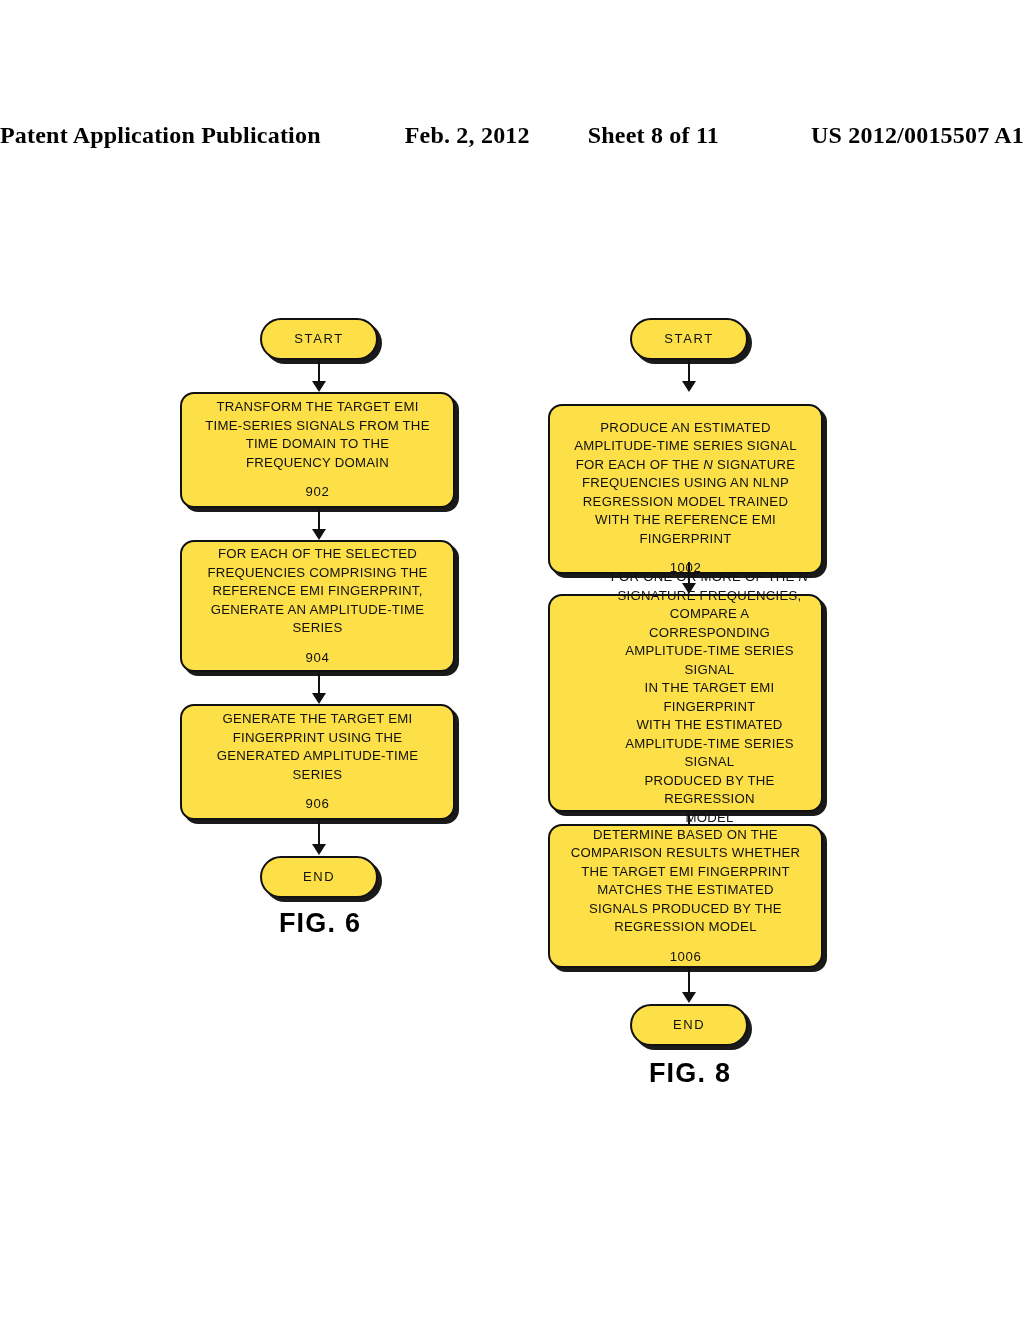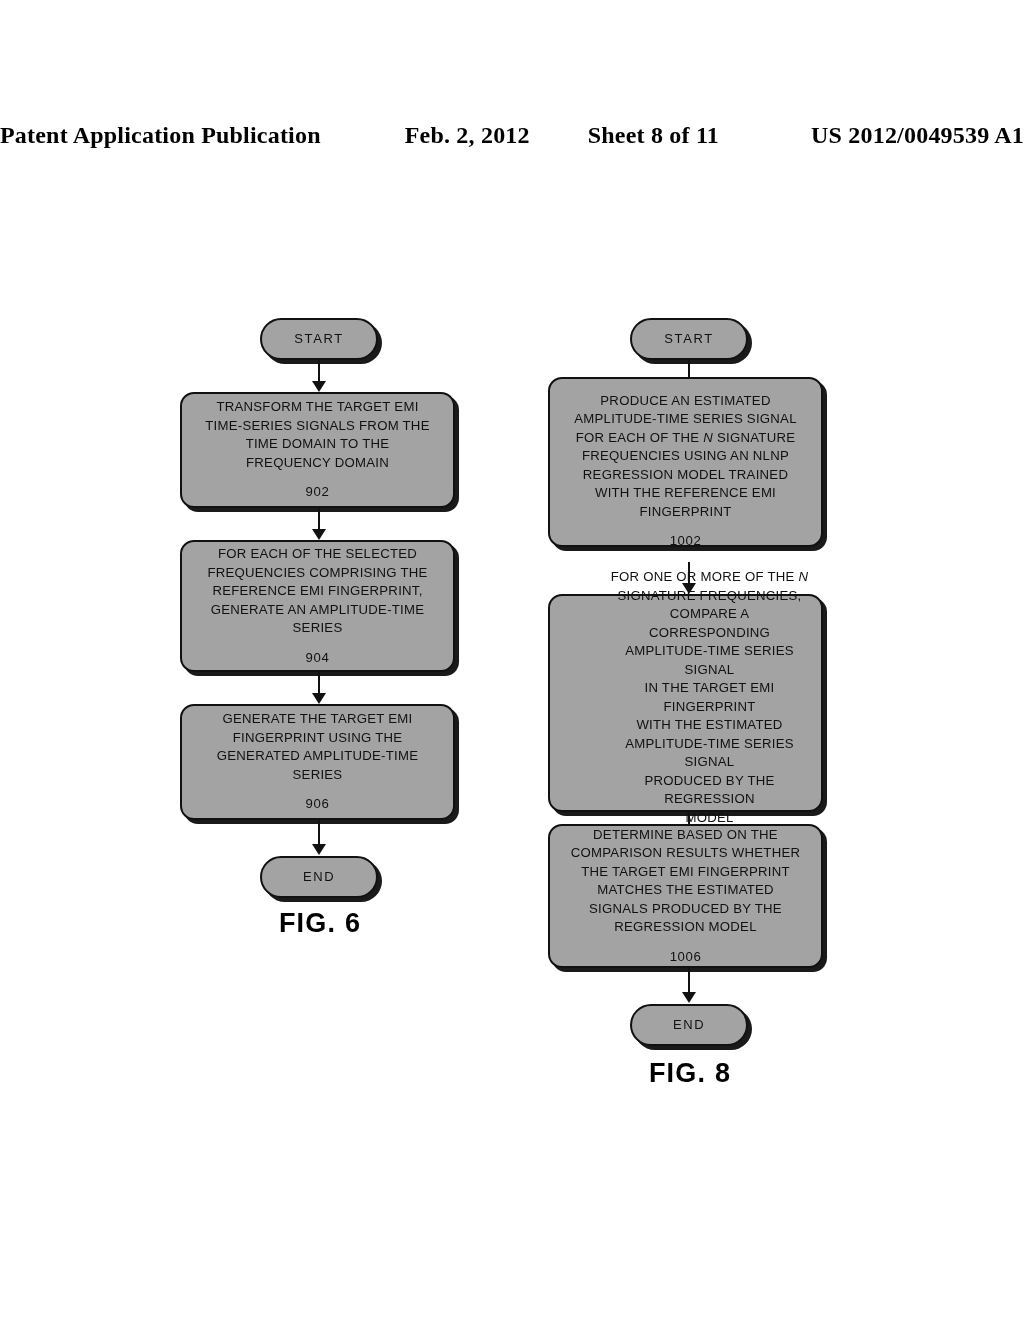--- a/index.html
+++ b/index.html
@@ -40,21 +40,21 @@
   
   .figure {
     position: absolute;
   }
   #figure-9  { left: 150px; top: 300px; width: 340px; height: 660px; }
   #figure-10 { left: 520px; top: 300px; width: 340px; height: 810px; }
 
   .node {
     position: absolute;
     box-sizing: border-box;
-    background: #a3a3a3;
+    background: #fde047;
     border: 2px solid #111111;
     display: flex;
     flex-direction: column;
     align-items: center;
     justify-content: center;
     text-align: center;
     
     box-shadow: 4px 4px 0 0 #1a1a1a;
   }
 
@@ -118,21 +118,21 @@
     color: #000000;
   }
 </style>
 </head>
 <body>
 
 <div class="page-header">
   <span class="hdr-pub">Patent Application Publication</span>
   <span class="hdr-date">Feb. 2, 2012</span>
   <span class="hdr-sheet">Sheet 8 of 11</span>
-  <span class="hdr-patno">US 2012/0049539 A1</span>
+  <span class="hdr-patno">US 2012/0015507 A1</span>
 </div>
 
 <div class="figure" id="figure-9">
 
   <div class="node terminal" style="left:110px; top:18px; width:118px; height:42px;">
     <div class="node-text">START</div>
   </div>
   <div class="connector" style="left:168px; top:60px; height:22px;"></div>
   <div class="arrowhead" style="left:162px; top:81px;"></div>
 
@@ -175,21 +175,21 @@
 </div>
 
 <div class="figure" id="figure-10">
 
   <div class="node terminal" style="left:110px; top:18px; width:118px; height:42px;">
     <div class="node-text">START</div>
   </div>
   <div class="connector" style="left:168px; top:60px; height:22px;"></div>
   <div class="arrowhead" style="left:162px; top:81px;"></div>
 
-  <div class="node process" style="left:28px; top:77px; width:275px; height:170px;">
+  <div class="node process" style="left:28px; top:104px; width:275px; height:170px;">
     <div class="node-text">
       <span>PRODUCE AN ESTIMATED
 AMPLITUDE-TIME SERIES SIGNAL
 FOR EACH OF THE </span><span class="ital">N</span><span> SIGNATURE
 FREQUENCIES USING AN NLNP
 REGRESSION MODEL TRAINED
 WITH THE REFERENCE EMI
 FINGERPRINT</span>
     </div>
     <div class="node-ref">1002</div>

